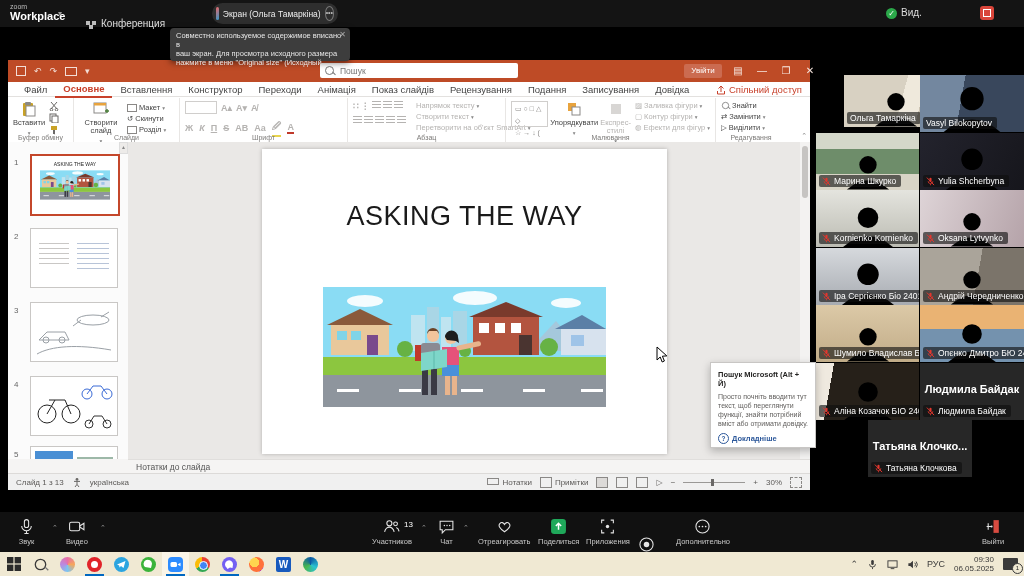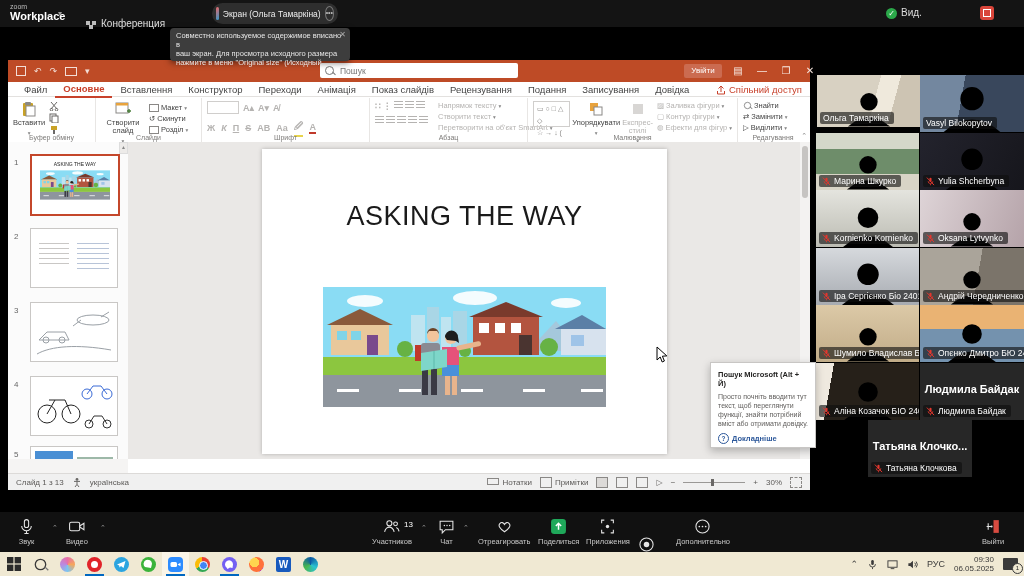--- a/index.html
+++ b/index.html
@@ -261,21 +261,21 @@
     </div>
     <div id="sharebtn">
       <svg class="icn10" viewBox="0 0 10 10">
           <path d="M5 7V1M2.5 3.5 5 1l2.5 2.5" stroke="#C8412B" fill="none"></path>
           <path d="M1.5 6v3h7V6" stroke="#C8412B" fill="none"></path>
         </svg>
       <span>Спільний доступ</span>
     </div>
 
     <div class="abs" id="ribbon">
-      <div class="grp" style="width:88px">
+      <div class="grp" style="width:66px">
         <div class="bigbtn">
           <svg class="icn16" viewBox="0 0 16 16">
               <rect x="2" y="2" width="10" height="13" rx="1" fill="#C9A227"></rect>
               <rect x="4" y="1" width="6" height="3" rx="1" fill="#8a8886"></rect>
               <rect x="5" y="5" width="9" height="10" fill="#fff" stroke="#8a8886"></rect>
             </svg>
           <span>Вставити</span>
             <span class="cv">▾</span>
         </div>
         <div class="scol">
@@ -496,20 +496,21 @@
           </svg>
       </div>
     </div>
     <div class="abs" id="vscroll">
       <div class="th"></div>
       <div class="narrow" style="bottom:24px">▲</div>
       <div class="narrow" style="bottom:12px">▼</div>
     </div>
 
     <div class="abs" id="notesleft"></div>
+    <div class="abs" id="notes">Нотатки до слайда</div>
     <div class="abs" id="pstatus">
       <span>Слайд 1 з 13</span>
       <svg class="icn10" viewBox="0 0 10 10">
           <circle cx="5" cy="2.4" r="1.4" fill="#6a6866"></circle>
           <path d="M2 4.4h6M5 4.4v3M5 7.4 3 10M5 7.4 7 10" stroke="#6a6866" fill="none"></path>
         </svg>
       <span>українська</span>
       <span style="margin-left:auto;display:flex;align-items:flex-start;gap:3px">
           <span class="viewic" style="height:5px"></span>
           <span>Нотатки</span>
@@ -534,21 +535,21 @@
     <div class="abs" id="mstip">
       <div class="tt">Пошук Microsoft (Alt + Й)</div>
       <div class="tb">Просто почніть вводити тут текст, щоб переглянути функції, знайти потрібний вміст або отримати довідку.</div>
       <div class="tl">
           <span class="qmark">?</span>
           <span>Докладніше</span>
         </div>
     </div>
   </div>
 
-  <div class="abs tile speak" style="left:817px;top:75px;width:103px;height:52px">
+  <div class="abs tile speak" style="left:844px;top:75px;width:103px;height:52px">
     <div class="tbg p0">
         <svg class="sil" style="color:#3a2e28">
           <use href="#sym-person"></use>
         </svg>
       </div>
     <div class="plab">
         <span>Ольга Тамаркіна</span>
       </div>
   </div>
   <div class="abs tile" style="left:920px;top:75px;width:104px;height:57px">

